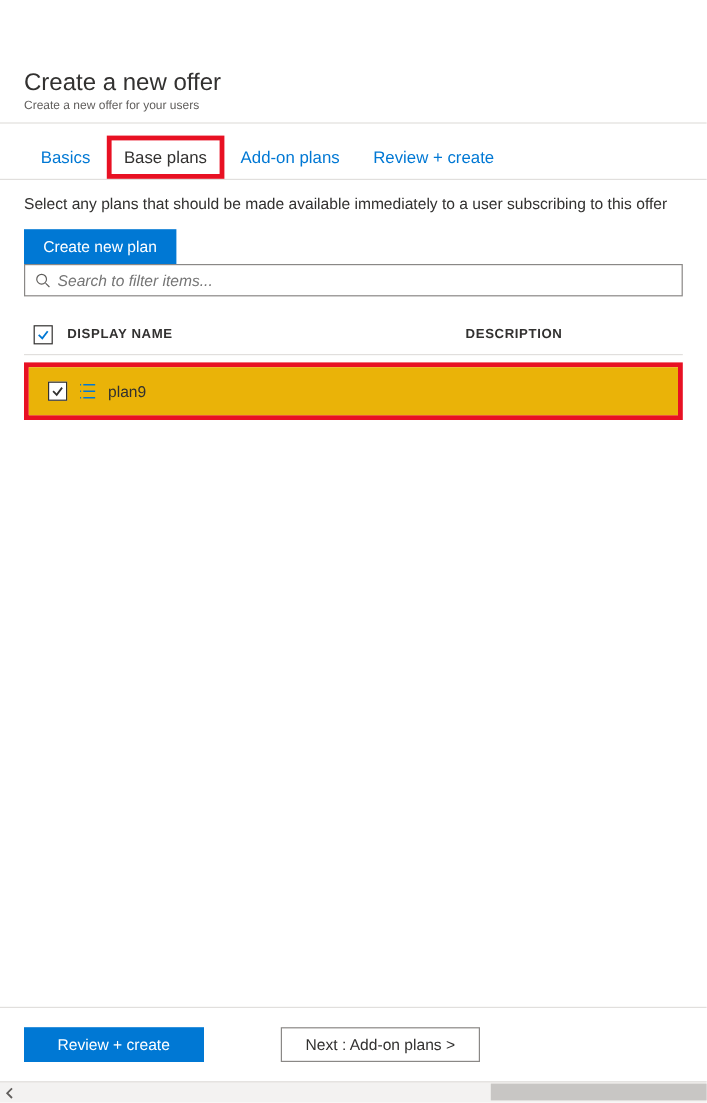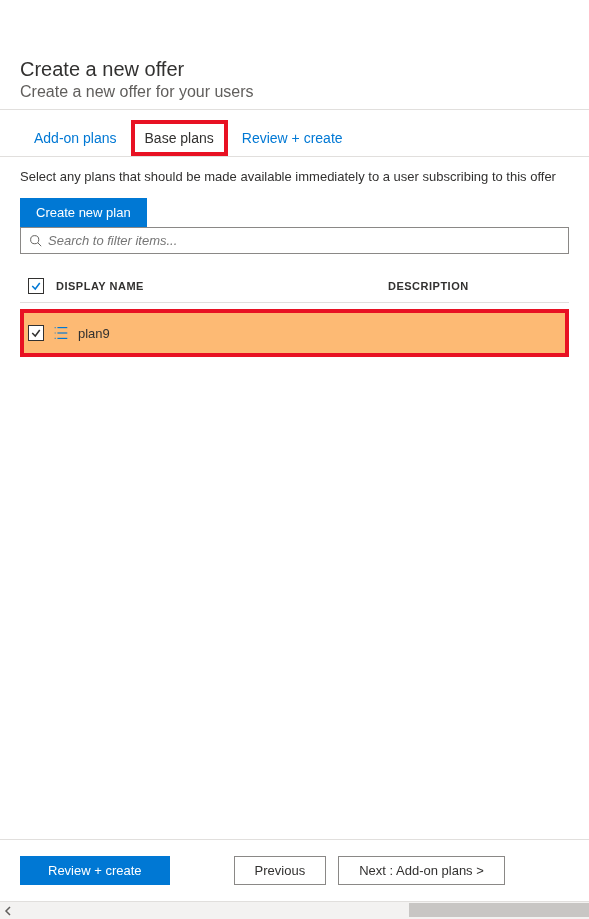--- a/index.html
+++ b/index.html
@@ -18,21 +18,21 @@
       padding: 10px 20px 8px 20px;
       border-bottom: 1px solid #e1dfdd;
     }
     .page-title {
       font-size: 20px;
       font-weight: 400;
       color: #323130;
       margin-top: 48px;
     }
     .page-subtitle {
-      font-size: 16px;
+      font-size: 10px;
       color: #605e5c;
       margin-top: 2px;
     }
     .tabs {
       display: flex;
       padding: 0 20px;
       border-bottom: 1px solid #e1dfdd;
       margin-top: 10px;
     }
     .tab {
@@ -130,23 +130,23 @@
       font-weight: 600;
       letter-spacing: 0.5px;
     }
     .table-row-wrap {
       border: 4px solid #e81123;
       margin-top: 6px;
     }
     .table-row {
       display: flex;
       align-items: center;
-      background: #fdba74;
+      background: #eab308;
       height: 40px;
-      padding: 0 0;
+      padding: 0 12px;
     }
     .plan-icon {
       margin: 0 8px 0 4px;
       display: inline-flex;
     }
     .row-name {
       font-size: 13px;
       color: #323130;
     }
     .footer {
@@ -200,22 +200,23 @@
   </style>
 </head>
 <body>
 
 <div class="header">
   <div class="page-title">Create a new offer</div>
   <div class="page-subtitle">Create a new offer for your users</div>
 </div>
 
 <div class="tabs">
+  <div class="tab">Basics</div>
+  <div class="tab active">Base plans</div>
   <div class="tab">Add-on plans</div>
-  <div class="tab active">Base plans</div>
   <div class="tab">Review + create</div>
 </div>
 
 <div class="content">
   <div class="description">Select any plans that should be made available immediately to a user subscribing to this offer</div>
 
   <button class="btn-primary">Create new plan</button>
 
 
   <div class="search-box">
@@ -260,21 +261,20 @@
         </svg>
       </span>
       <span class="row-name">plan9</span>
     </div>
   </div>
 </div>
 
 <div class="footer">
   <button class="btn-footer-primary">Review + create</button>
   <div class="footer-gap"></div>
-  <button class="btn-footer-secondary">Previous</button>
   <button class="btn-footer-secondary">Next : Add-on plans &gt;</button>
 </div>
 
 <div class="scrollbar">
   <div class="scroll-left">
     <svg width="10" height="10" viewBox="0 0 10 10" fill="none" stroke="#605e5c" stroke-width="1.5">
         <polyline points="6,1 2,5 6,9"></polyline>
       </svg>
   </div>
   <div class="scroll-track">

